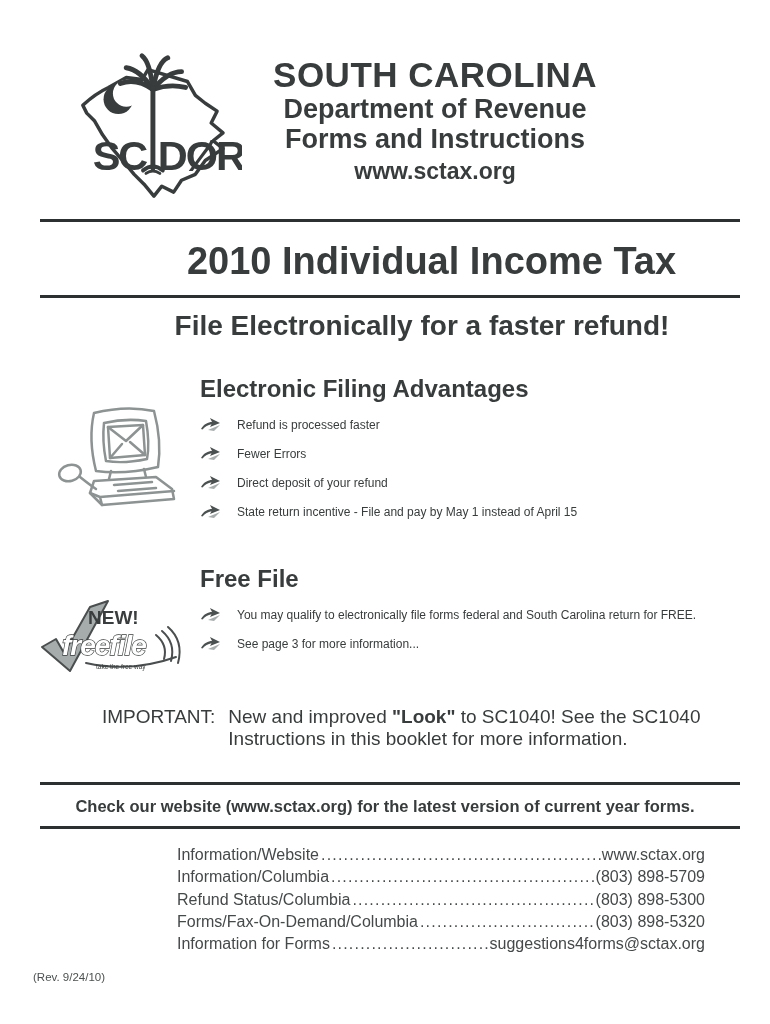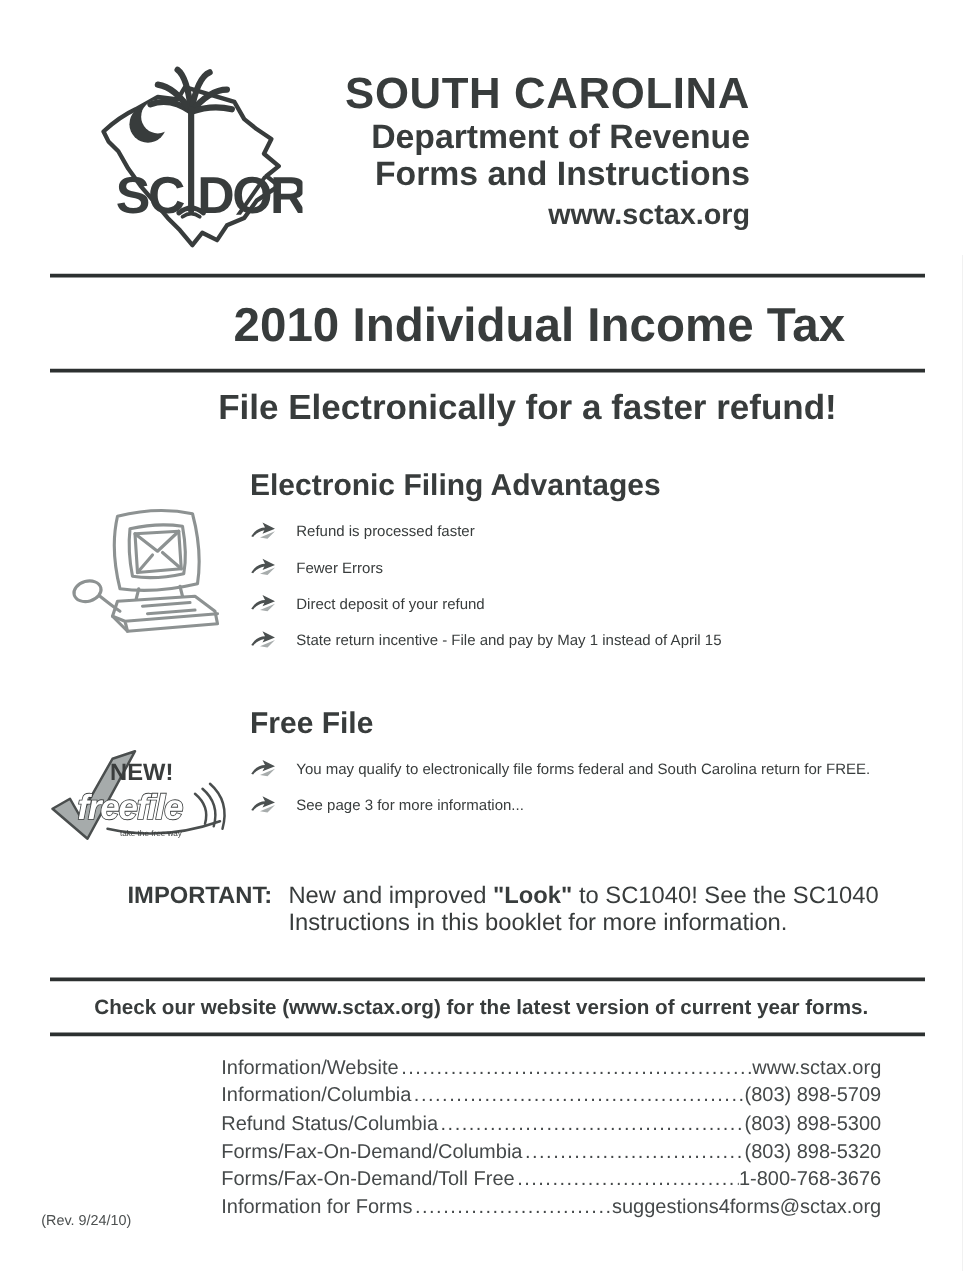--- a/index.html
+++ b/index.html
@@ -14,21 +14,21 @@
     overflow:hidden;
   }
   .rule { position:absolute; left:40px; width:700px; height:3px; background:#2c3030; }
   .rule-1 { top:219px; }
   .rule-2 { top:295px; }
   .rule-3 { top:782px; }
   .rule-4 { top:826px; }
 
   
   .masthead-logo { position:absolute; left:50px; top:44px; width:192px; height:158px; }
-  .masthead-text { position:absolute; left:228px; top:56px; width:372px; text-align:right; }
+  .masthead-text { position:absolute; left:249px; top:56px; width:372px; text-align:center; }
   .mh-title { font-size:35px; font-weight:bold; letter-spacing:0.5px; line-height:38px; }
   .mh-sub   { font-size:27px; font-weight:bold; line-height:30px; }
   .mh-web   { font-size:23px; font-weight:bold; line-height:28px; margin-top:3px; }
 
   .doc-title {
     position:absolute; top:231px; left:0; right:0;
     padding-left:93px; text-align:center;
     font-size:38px; font-weight:bold; line-height:60px;
   }
   .tagline {
@@ -47,21 +47,21 @@
   .computer-art { position:absolute; left:56px; top:26px; width:140px; height:120px; }
   .efile-section .sec-content { margin-left:200px; }
   .efile-section .bullet-text { max-width:440px; }
 
   .freefile-section { position:absolute; top:565px; left:0; right:0; }
   .ff-logo { position:absolute; left:36px; top:32px; width:150px; height:88px; }
   .freefile-section .sec-content { margin-left:200px; }
   .freefile-section .bullet-text { max-width:540px; }
 
   .important { position:absolute; top:706px; left:102px; display:flex; gap:13px; }
-  .imp-label { font-size:19px; font-weight:bold; white-space:nowrap; line-height:22px; }
+  .imp-label { font-size:19px; font-weight:normal; white-space:nowrap; line-height:22px; }
   .imp-text  { font-size:19px; line-height:22px; width:478px; }
 
   .notice {
     position:absolute; top:793px; left:0; right:0;
     text-align:center; font-size:16.5px; font-weight:bold; line-height:26px;
   }
 
   .contacts { position:absolute; top:846px; left:177px; width:528px; color:#45494a; }
   .c-row { display:flex; align-items:baseline; height:22.3px; font-size:16px; }
   .c-label { white-space:nowrap; }
@@ -232,25 +232,20 @@
       <span class="c-label">Refund Status/Columbia</span>
       <span class="c-dots"></span>
       <span class="c-value">(803) 898-5300</span>
     </div>
     <div class="c-row">
       <span class="c-label">Forms/Fax-On-Demand/Columbia</span>
       <span class="c-dots"></span>
       <span class="c-value">(803) 898-5320</span>
     </div>
     <div class="c-row">
-      <span class="c-label">Forms/Fax-On-Demand/Toll Free</span>
-      <span class="c-dots"></span>
-      <span class="c-value">1-800-768-3676</span>
-    </div>
-    <div class="c-row">
       <span class="c-label">Information for Forms</span>
       <span class="c-dots"></span>
       <span class="c-value">suggestions4forms@sctax.org</span>
     </div>
   </div>
 
   <div class="revision">(Rev. 9/24/10)</div>
 
 </div>
 

